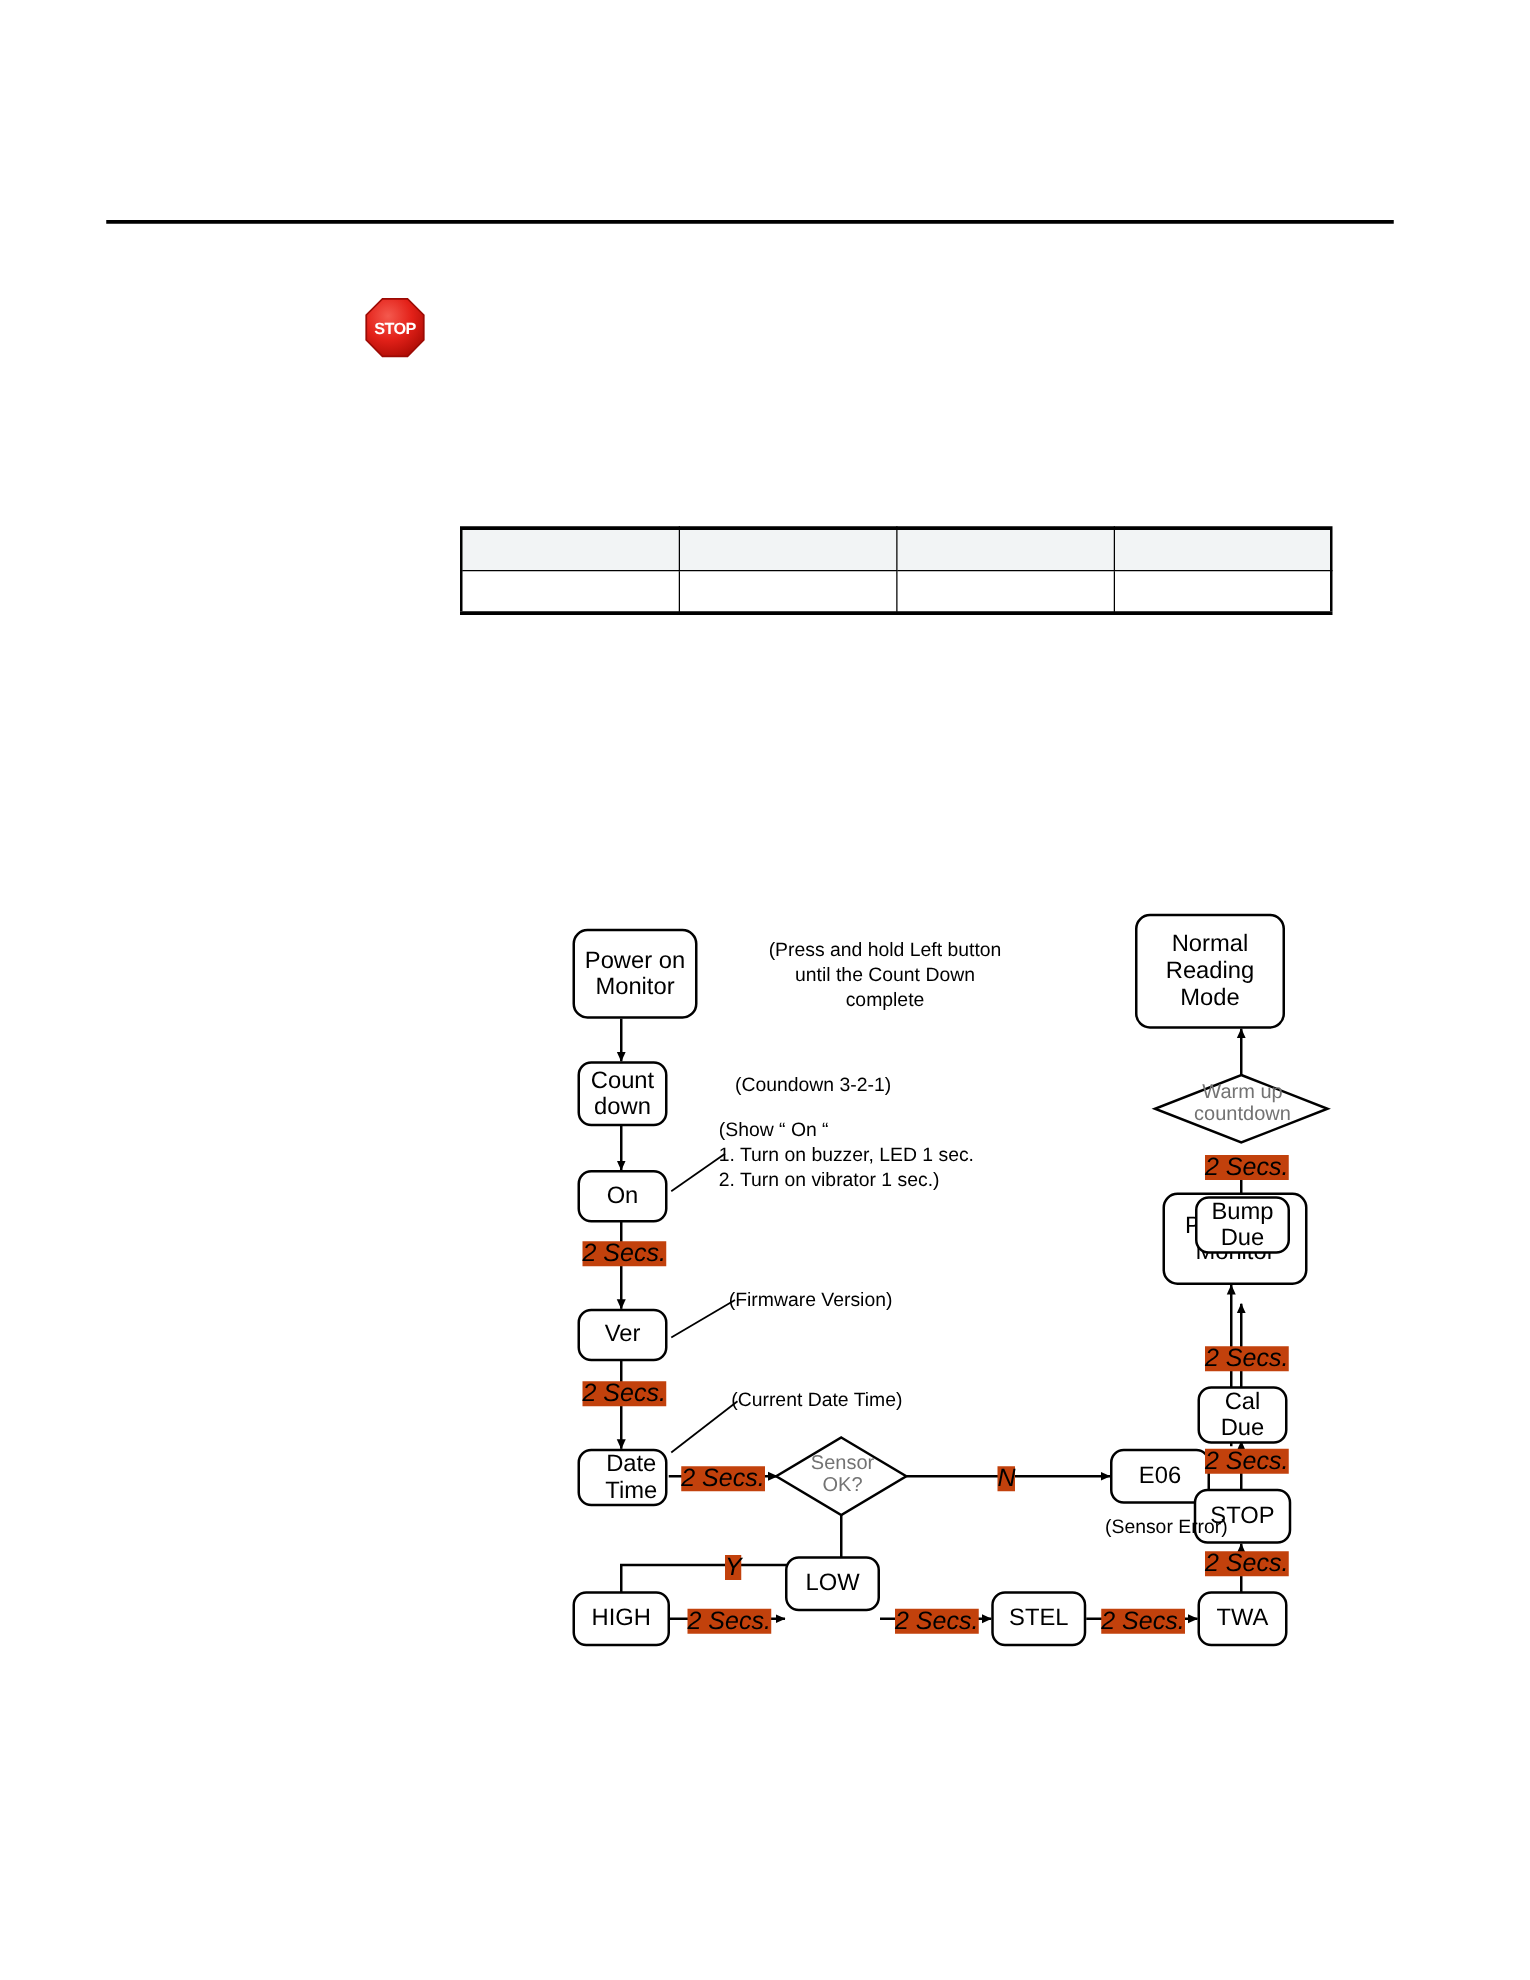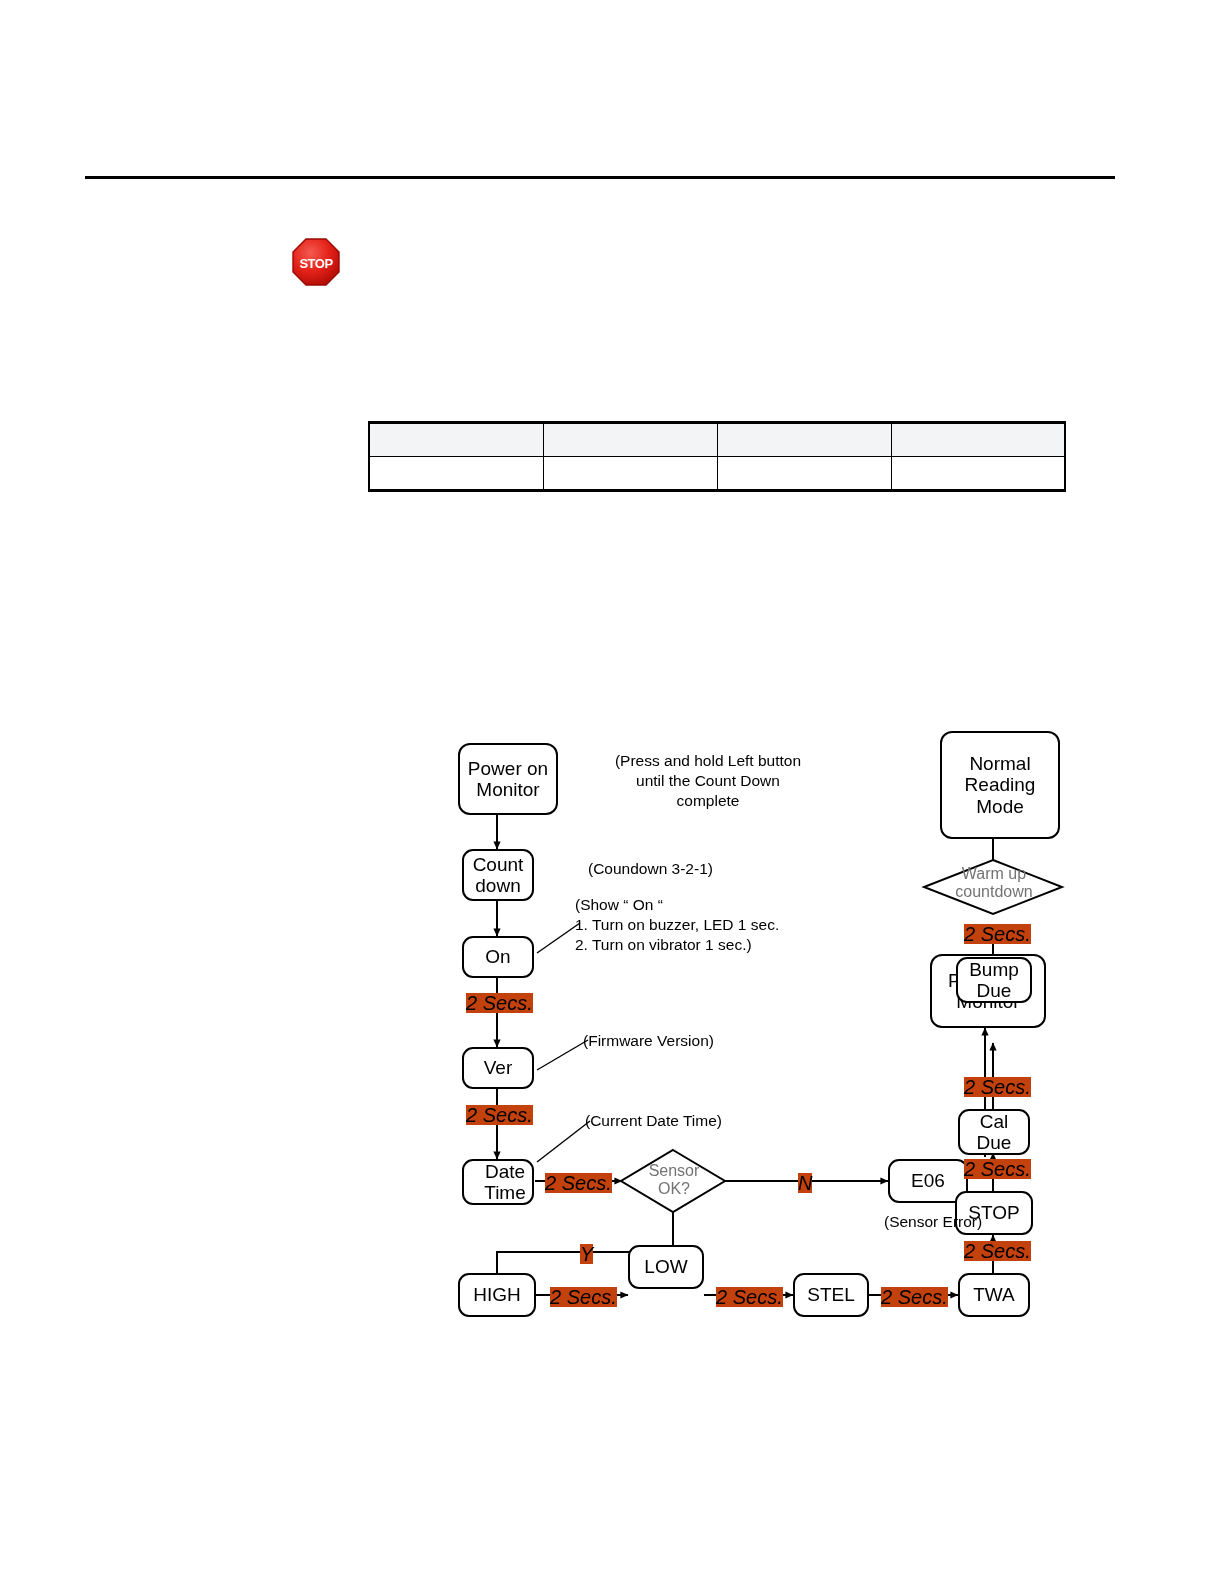--- a/index.html
+++ b/index.html
@@ -219,21 +219,21 @@
     <div class="node sm" style="left:518px;top:384px;width:72px;height:46px;">
       <span><span>Cal</span><br><span>Due</span></span>
     </div>
 
     <div class="node sm" style="left:516px;top:232px;width:76px;height:46px;">
       <span><span>Bump</span><br><span>Due</span></span>
     </div>
 
     <div class="diamond-label" style="left:490px;top:140px;width:128px;"><span>Warm up</span><br><span>countdown</span></div>
 
-    <div class="node" style="left:500px;top:6px;width:120px;height:108px;">
+    <div class="node" style="left:468px;top:6px;width:120px;height:92px;">
       <span><span>Normal</span><br><span>Reading</span><br><span>Mode</span></span>
     </div>
 
     <div class="note c" style="left:138px;top:26px;width:260px;">(Press and hold Left button
 until the Count Down
 complete</div>
 
     <div class="note l" style="left:148px;top:134px;">(Coundown 3-2-1)</div>
 
     <div class="note l" style="left:135px;top:170px;">(Show “ On “

